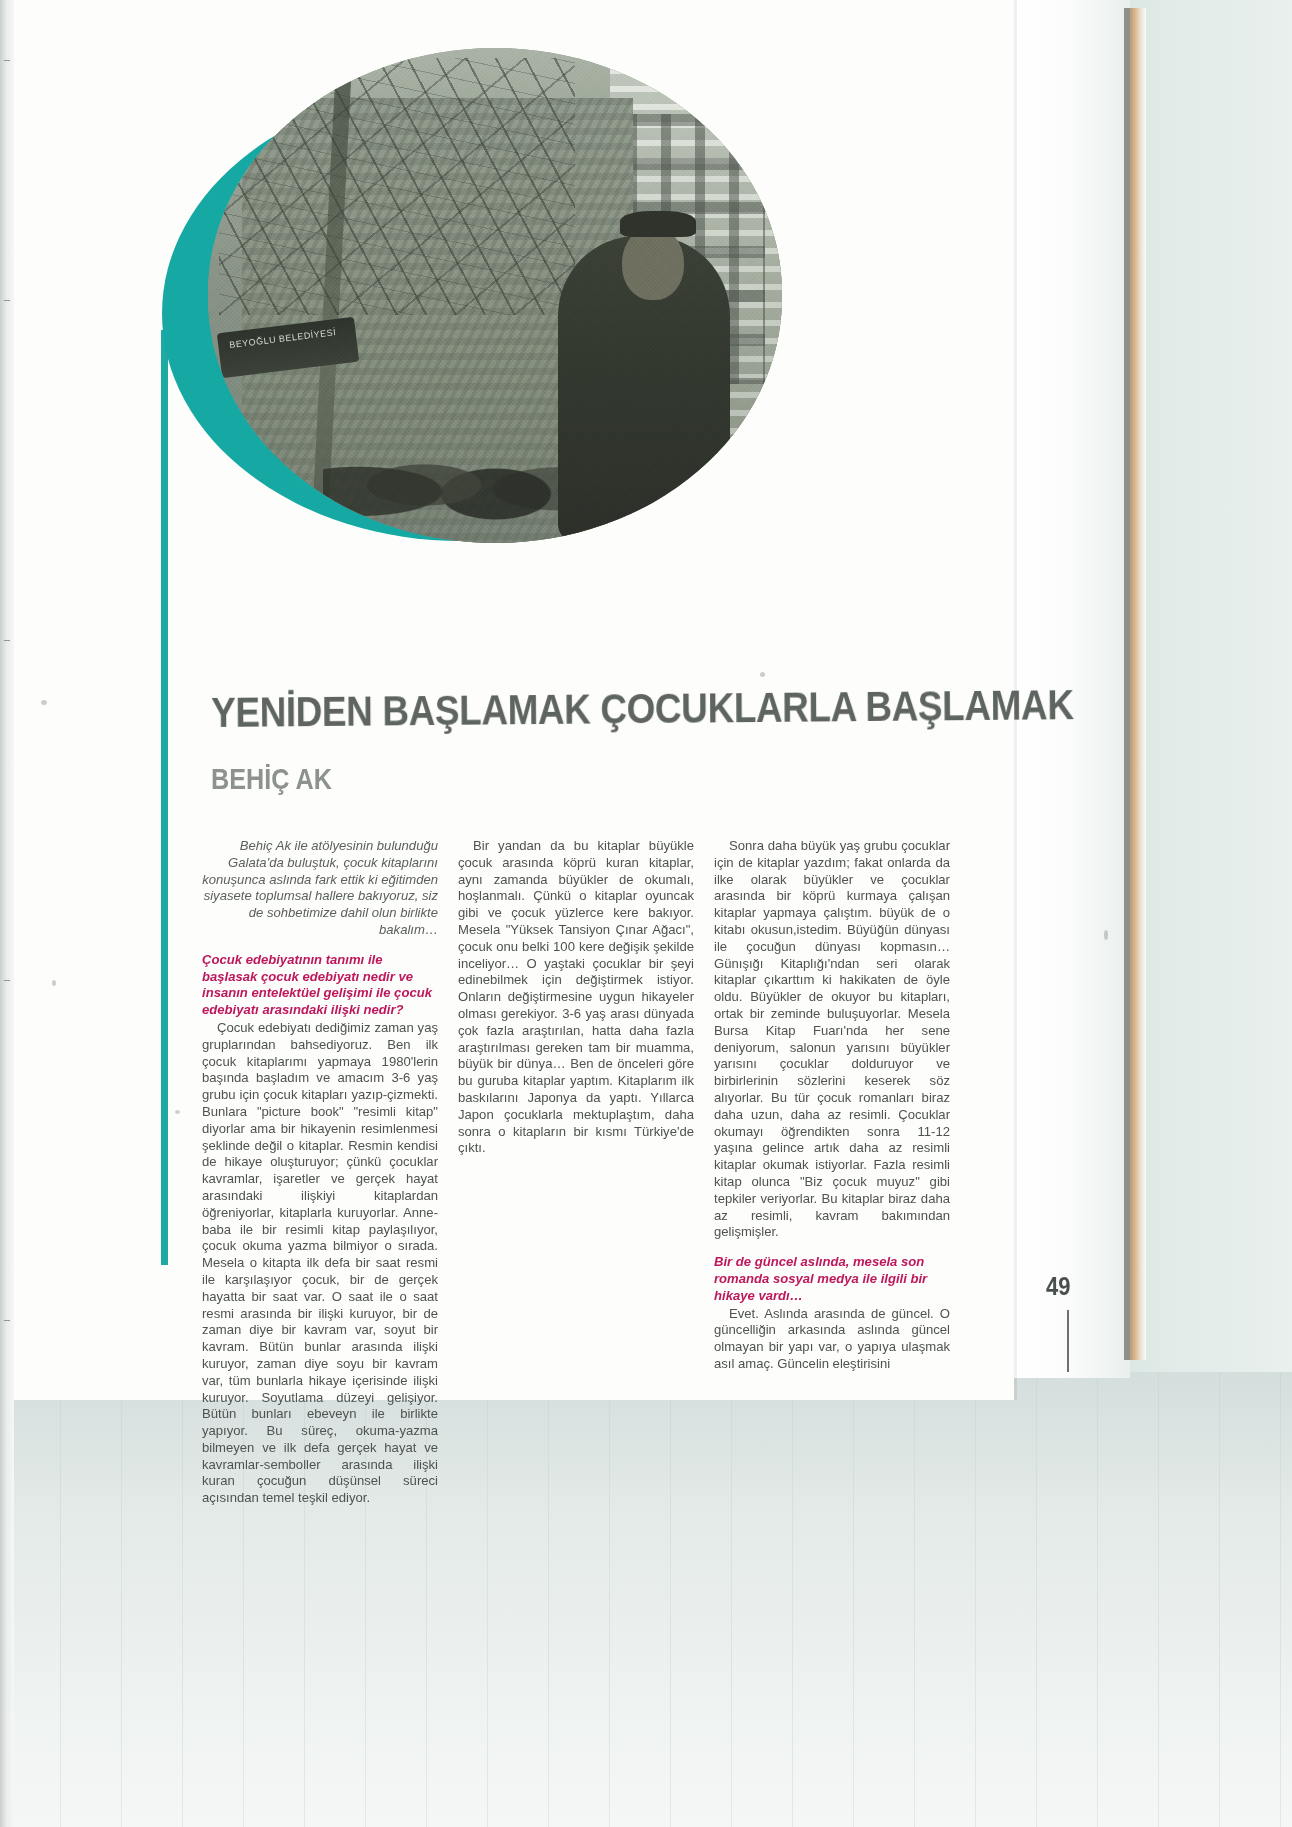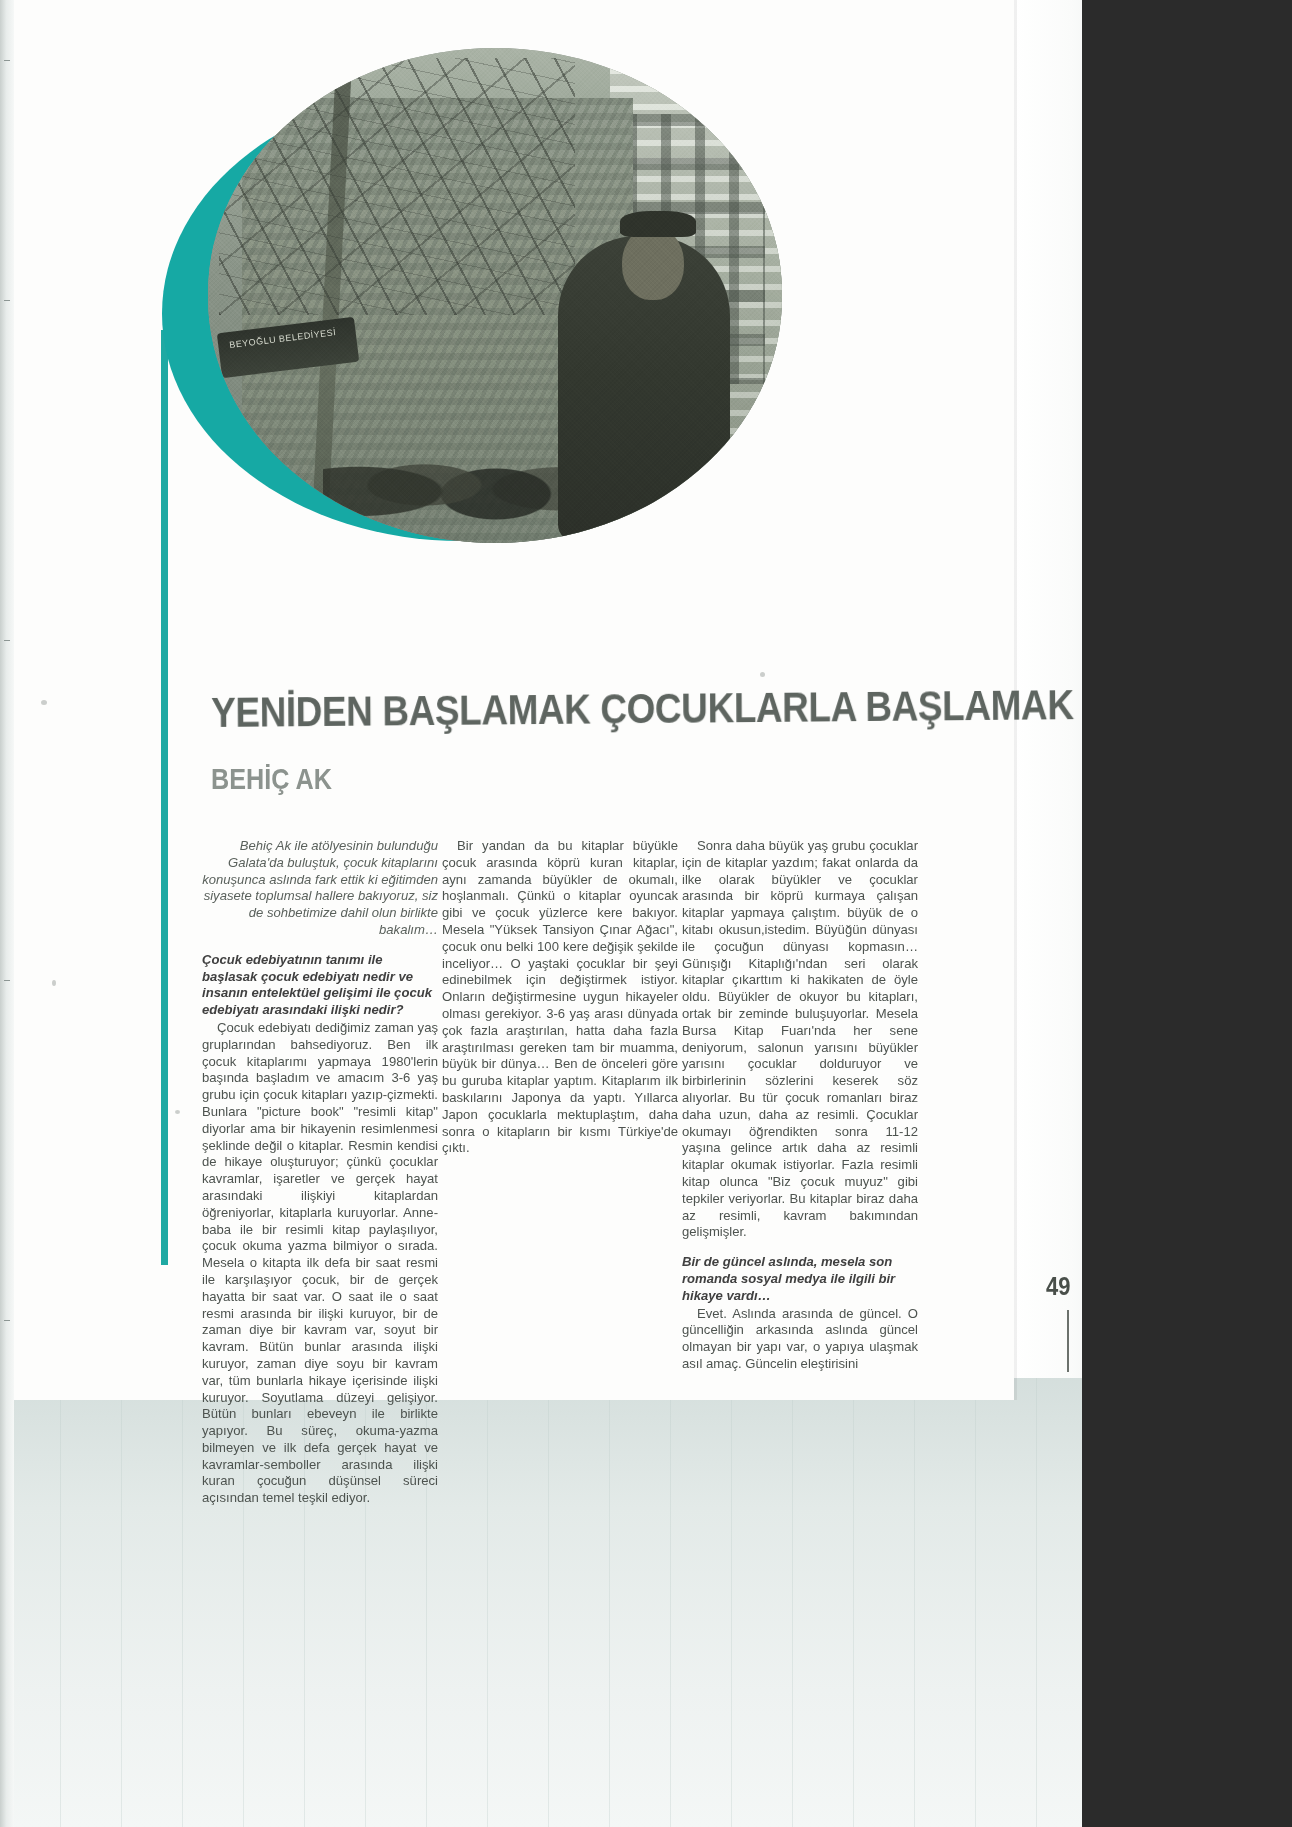--- a/index.html
+++ b/index.html
@@ -8,21 +8,21 @@
     padding: 0;
     background: #2b2b2b;
   }
   body {
     font-family: "Liberation Sans", sans-serif;
   }
 
   
   #scan {
     position: relative;
-    width: 1082px;
+    width: 1292px;
     height: 1827px;
     overflow: hidden;
     background: #ffffff;
   }
 
   
   .scan-edge-left {
     position: absolute;
     left: 0; top: 0;
     width: 14px; height: 1827px;
@@ -251,21 +251,21 @@
   }
 
   
   .cols {
     position: absolute;
     left: 188px;
     top: 838px;
     width: 748px;
     height: 430px;
     display: flex;
-    gap: 4px;
+    gap: 20px;
   }
   .col {
     width: 236px;
     font-size: 13.1px;
     line-height: 16.8px;
     color: #4d534f;
     text-align: justify;
     hyphens: none;
     font-family: "Liberation Sans", sans-serif;
   }
@@ -273,21 +273,21 @@
   .col p.indent { text-indent: 15px; }
   .col p.lead {
     font-style: italic;
     text-align: right;
     color: #5a615c;
     margin-bottom: 13px;
   }
   .col p.q {
     font-weight: 700;
     font-style: italic;
-    color: #404040;
+    color: #be185d;
     margin-top: 13px;
     margin-bottom: 1px;
     text-align: left;
   }
   .col p.q.first { margin-top: 0; }
 
   
   .folio {
     position: absolute;
     left: 1046px;

